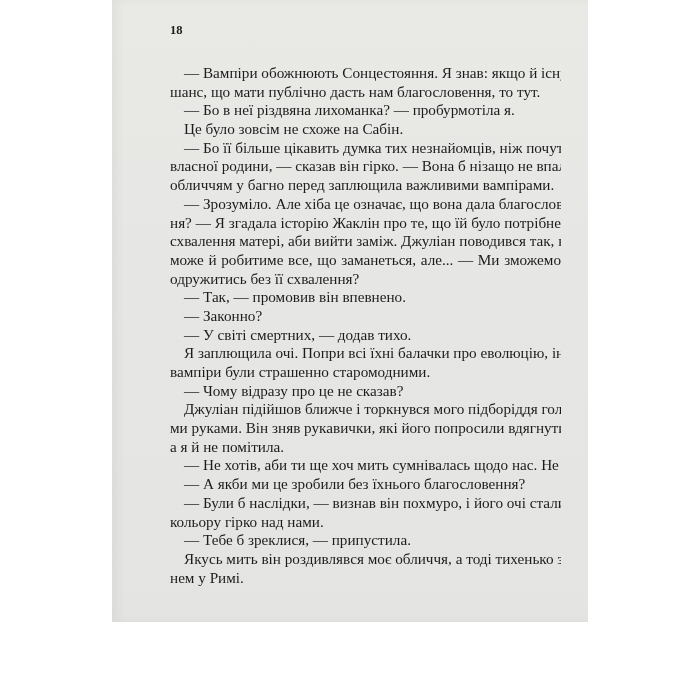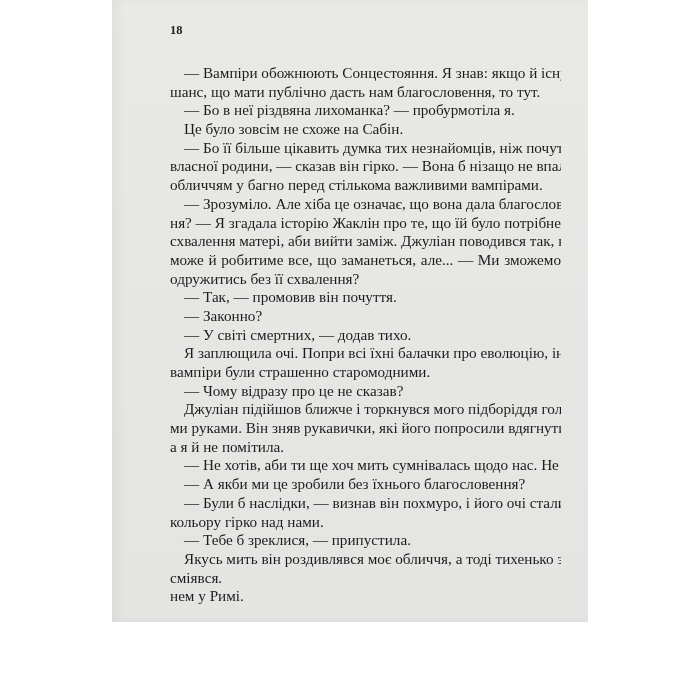--- a/index.html
+++ b/index.html
@@ -47,37 +47,36 @@
 
 <div class="page">
   <div class="page-number">18</div>
   <div class="text" id="text-block">
       <span class="line indent">— Вампіри обожнюють Сонцестояння. Я знав: якщо й існує</span>
       <span class="line last">шанс, що мати публічно дасть нам благословення, то тут.</span>
       <span class="line indent last">— Бо в неї різдвяна лихоманка? — пробурмотіла я.</span>
       <span class="line indent last">Це було зовсім не схоже на Сабін.</span>
       <span class="line indent">— Бо її більше цікавить думка тих незнайомців, ніж почуття</span>
       <span class="line">власної родини, — сказав він гірко. — Вона б нізащо не впала</span>
-      <span class="line last">обличчям у багно перед стількома важливими вампірами.</span>
+      <span class="line last">обличчям у багно перед заплющила важливими вампірами.</span>
       <span class="line indent">— Зрозуміло. Але хіба це означає, що вона дала благословен-</span>
       <span class="line">ня? — Я згадала історію Жаклін про те, що їй було потрібне</span>
       <span class="line">схвалення матері, аби вийти заміж. Джуліан поводився так, ніби</span>
       <span class="line">може й робитиме все, що заманеться, але... — Ми зможемо</span>
       <span class="line last">одружитись без її схвалення?</span>
-      <span class="line indent last">— Так, — промовив він почуття.</span>
+      <span class="line indent last">— Так, — промовив він впевнено.</span>
       <span class="line indent last">— Законно?</span>
       <span class="line indent last">— У світі смертних, — додав тихо.</span>
       <span class="line indent">Я заплющила очі. Попри всі їхні балачки про еволюцію, іноді</span>
       <span class="line last">вампіри були страшенно старомодними.</span>
       <span class="line indent last">— Чому відразу про це не сказав?</span>
       <span class="line indent">Джуліан підійшов ближче і торкнувся мого підборіддя голи-</span>
       <span class="line">ми руками. Він зняв рукавички, які його попросили вдягнути,</span>
       <span class="line last">а я й не помітила.</span>
       <span class="line indent">— Не хотів, аби ти ще хоч мить сумнівалась щодо нас. Не хо-</span>
       <span class="line indent last">— А якби ми це зробили без їхнього благословення?</span>
       <span class="line indent">— Були б наслідки, — визнав він похмуро, і його очі стали</span>
       <span class="line last">кольору гірко над нами.</span>
       <span class="line indent last">— Тебе б зреклися, — припустила.</span>
       <span class="line indent">Якусь мить він роздивлявся моє обличчя, а тоді тихенько за-</span>
-      <span class="line last">сміявся.</span>
       <span class="line last">нем у Римі.</span>
     </div>
 </div>
 
 </body></html>

